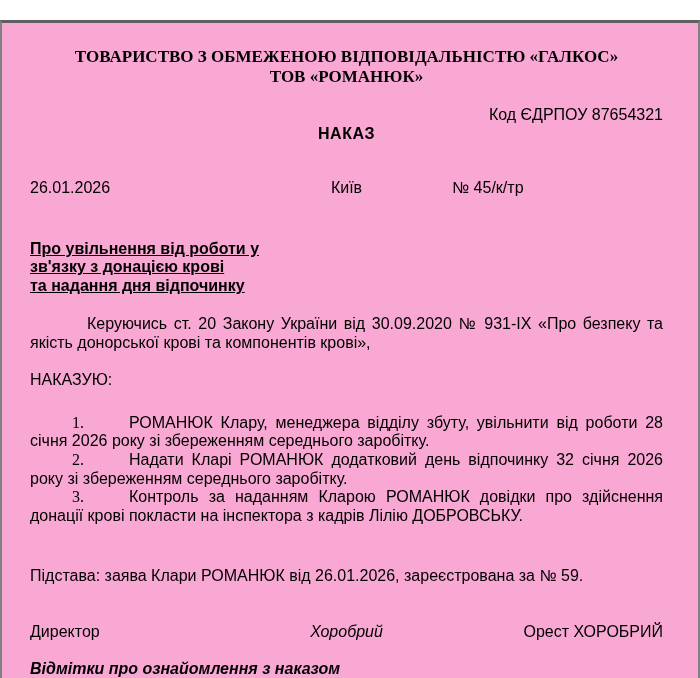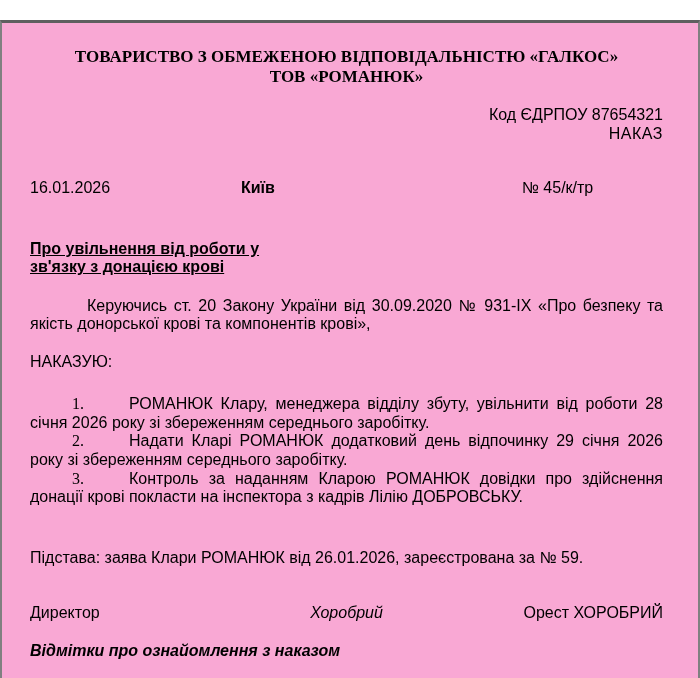--- a/index.html
+++ b/index.html
@@ -29,31 +29,31 @@
     font-family: "Liberation Serif", serif;
     font-weight: bold;
     font-size: 17px;
     line-height: 20px;
   }
   .edrpou {
     text-align: right;
     margin-top: 19px;
   }
   .doc-type {
-    text-align: right;
-    font-weight: normal;
+    text-align: center;
+    font-weight: bold;
     letter-spacing: 0.5px;
   }
   .meta-row {
     display: flex;
     margin-top: 36px;
   }
   .meta-cell { flex: 1; }
-  .meta-city { text-align: left; font-weight: bold; }
-  .meta-number { text-align: center; }
+  .meta-city { text-align: center; }
+  .meta-number { text-align: left; }
 
   .subject {
     margin-top: 42px;
     font-weight: bold;
     text-decoration: underline;
   }
   .preamble {
     margin-top: 20px;
     text-indent: 57px;
     text-align: justify;
@@ -100,37 +100,38 @@
   <div class="company">
     <div>ТОВАРИСТВО З ОБМЕЖЕНОЮ ВІДПОВІДАЛЬНІСТЮ «ГАЛКОС»</div>
     <div>ТОВ «РОМАНЮК»</div>
   </div>
 
   <div class="edrpou">Код ЄДРПОУ 87654321</div>
 
   <div class="doc-type">НАКАЗ</div>
 
   <div class="meta-row">
-    <div class="meta-cell meta-date">16.01.2026</div>
+    <div class="meta-cell meta-date">26.01.2026</div>
     <div class="meta-cell meta-city">Київ</div>
     <div class="meta-cell meta-number">№ 45/к/тр</div>
   </div>
 
   <div class="subject">
     <div>Про увільнення від роботи у</div>
     <div>зв'язку з донацією крові</div>
+    <div>та надання дня відпочинку</div>
   </div>
 
   <p class="preamble">Керуючись ст. 20 Закону України від 30.09.2020 № 931-ІХ «Про безпеку та якість донорської крові та компонентів крові»,</p>
 
   <p class="order-keyword">НАКАЗУЮ:</p>
 
   <p class="order-item first"><span class="order-num">1.</span><span>РОМАНЮК Клару, менеджера відділу збуту, увільнити від роботи 28 січня 2026 року зі збереженням середнього заробітку.</span></p>
 
-  <p class="order-item"><span class="order-num">2.</span><span>Надати Кларі РОМАНЮК додатковий день відпочинку 29 січня 2026 року зі збереженням середнього заробітку.</span></p>
+  <p class="order-item"><span class="order-num">2.</span><span>Надати Кларі РОМАНЮК додатковий день відпочинку 32 січня 2026 року зі збереженням середнього заробітку.</span></p>
 
   <p class="order-item"><span class="order-num">3.</span><span>Контроль за наданням Кларою РОМАНЮК довідки про здійснення донації крові покласти на інспектора з кадрів Лілію ДОБРОВСЬКУ.</span></p>
 
   <p class="basis">Підстава: заява Клари РОМАНЮК від 26.01.2026, зареєстрована за № 59.</p>
 
   <div class="sign-row">
     <div class="sign-cell sign-position">Директор</div>
     <div class="sign-cell sign-script">Хоробрий</div>
     <div class="sign-cell sign-name">Орест ХОРОБРИЙ</div>
   </div>

